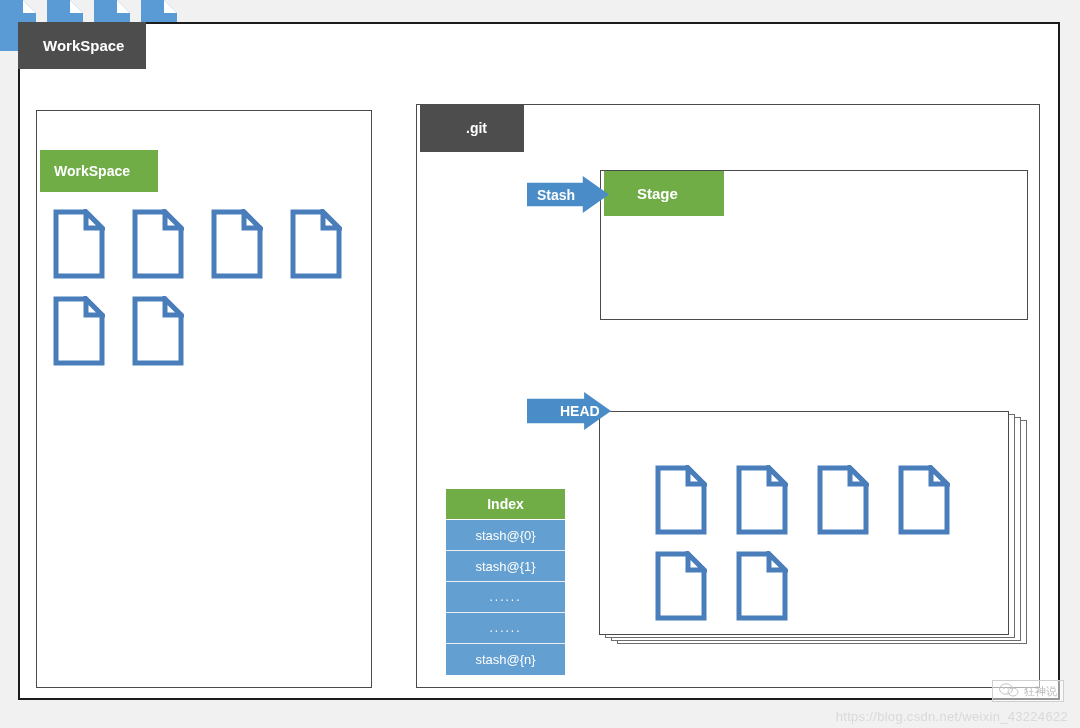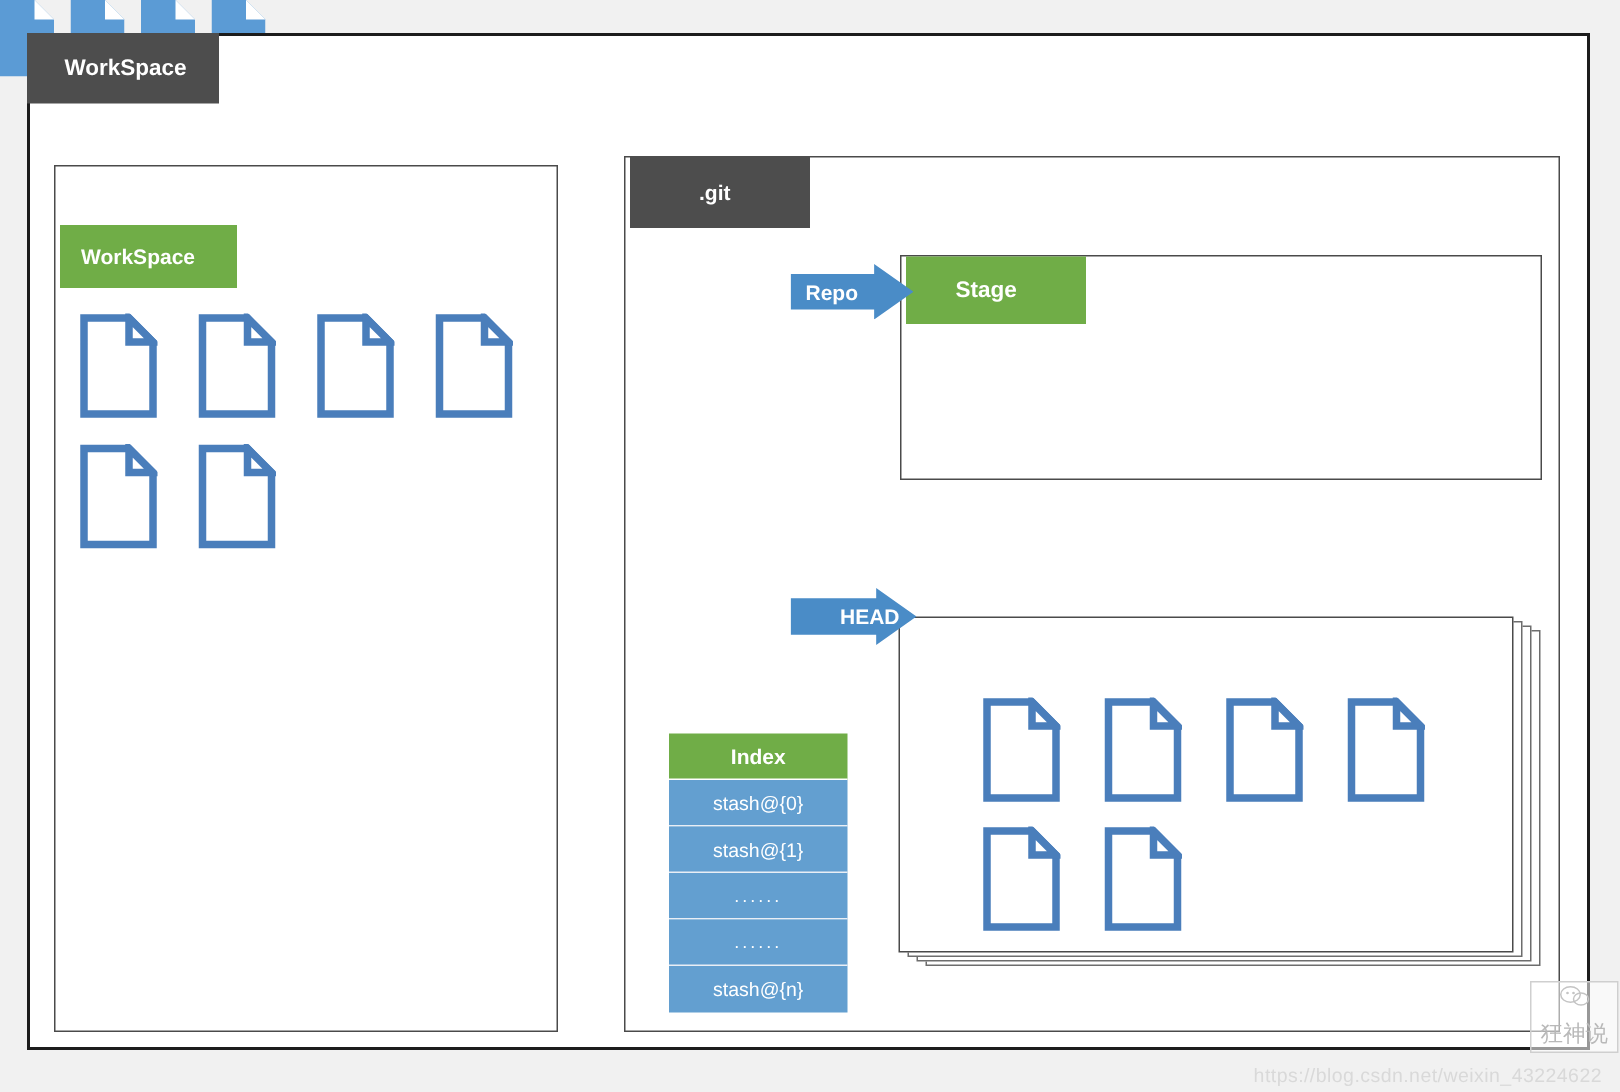--- a/index.html
+++ b/index.html
@@ -41,21 +41,21 @@
   .panel {
     position: absolute;
     background: #ffffff;
     border: 1px solid #4a4a4a;
   }
   #workspace-panel { left: 36px; top: 110px; width: 336px; height: 578px; }
   #workspace-tab { left: 40px; top: 110px; width: 118px; height: 42px; padding-left: 14px; font-size: 14px; margin-top: 40px; }
 
   
   #git-panel { left: 416px; top: 104px; width: 624px; height: 584px; }
-  #git-tab { left: 420px; top: 104px; width: 120px; height: 48px; padding-left: 46px; font-size: 14px; }
+  #git-tab { left: 420px; top: 104px; width: 104px; height: 48px; padding-left: 46px; font-size: 14px; }
 
   
   #stage-panel { left: 600px; top: 170px; width: 428px; height: 150px; }
   #stage-tab { left: 604px; top: 171px; width: 120px; height: 45px; padding-left: 33px; font-size: 15px; }
 
   
   .repo-stack-layer {
     position: absolute;
     background: #ffffff;
     border: 1px solid #6d6d6d;
@@ -114,29 +114,28 @@
     background: #639fd0; color: #ffffff;
     height: 31px; display: flex; align-items: center; justify-content: center;
     font-size: 13px;
     border-bottom: 1px solid #e9eef5;
   }
   .stash-row:last-child { border-bottom: none; }
   .stash-row.dots { letter-spacing: 2px; font-size: 12px; }
 
   
   #wechat-badge {
-    position: absolute; right: 1px; bottom: 26px;
+    position: absolute; right: 16px; bottom: 26px;
     display: flex; align-items: center; gap: 5px;
     padding: 2px 6px;
     border: 1px solid #cfcfcf;
     background: rgba(255,255,255,0.55);
     color: #b9b9b9;
-    font-size: 15px;
+    font-size: 11px;
     z-index: 20;
-    flex-direction: column;
   }
   #url-watermark {
     position: absolute; right: 12px; bottom: 4px;
     color: #d9d9d9;
     font-size: 13px;
     letter-spacing: 0.3px;
     z-index: 20;
     white-space: nowrap;
   }
 </style>
@@ -185,21 +184,21 @@
         </svg>
     </div>
   </div>
 
   <div class="panel" id="git-panel"></div>
   <div class="tab-dark" id="git-tab">
     <span>.git</span>
   </div>
 
   <div class="arrow-label" id="index-arrow">
-    <span>Repo</span>
+    <span>Stash</span>
   </div>
 
   <div class="panel" id="stage-panel"></div>
   <div class="tab-green" id="stage-tab">
     <span>Stage</span>
   </div>
   <div id="stage-docs">
     <svg class="doc-solid" width="36" height="51" viewBox="0 0 36 51">
         <path d="M0 0 H23 L36 13 V51 H0 Z" fill="#5b9bd5"></path>
         <path d="M23 0 L36 13 H23 Z" fill="#ffffff"></path>

